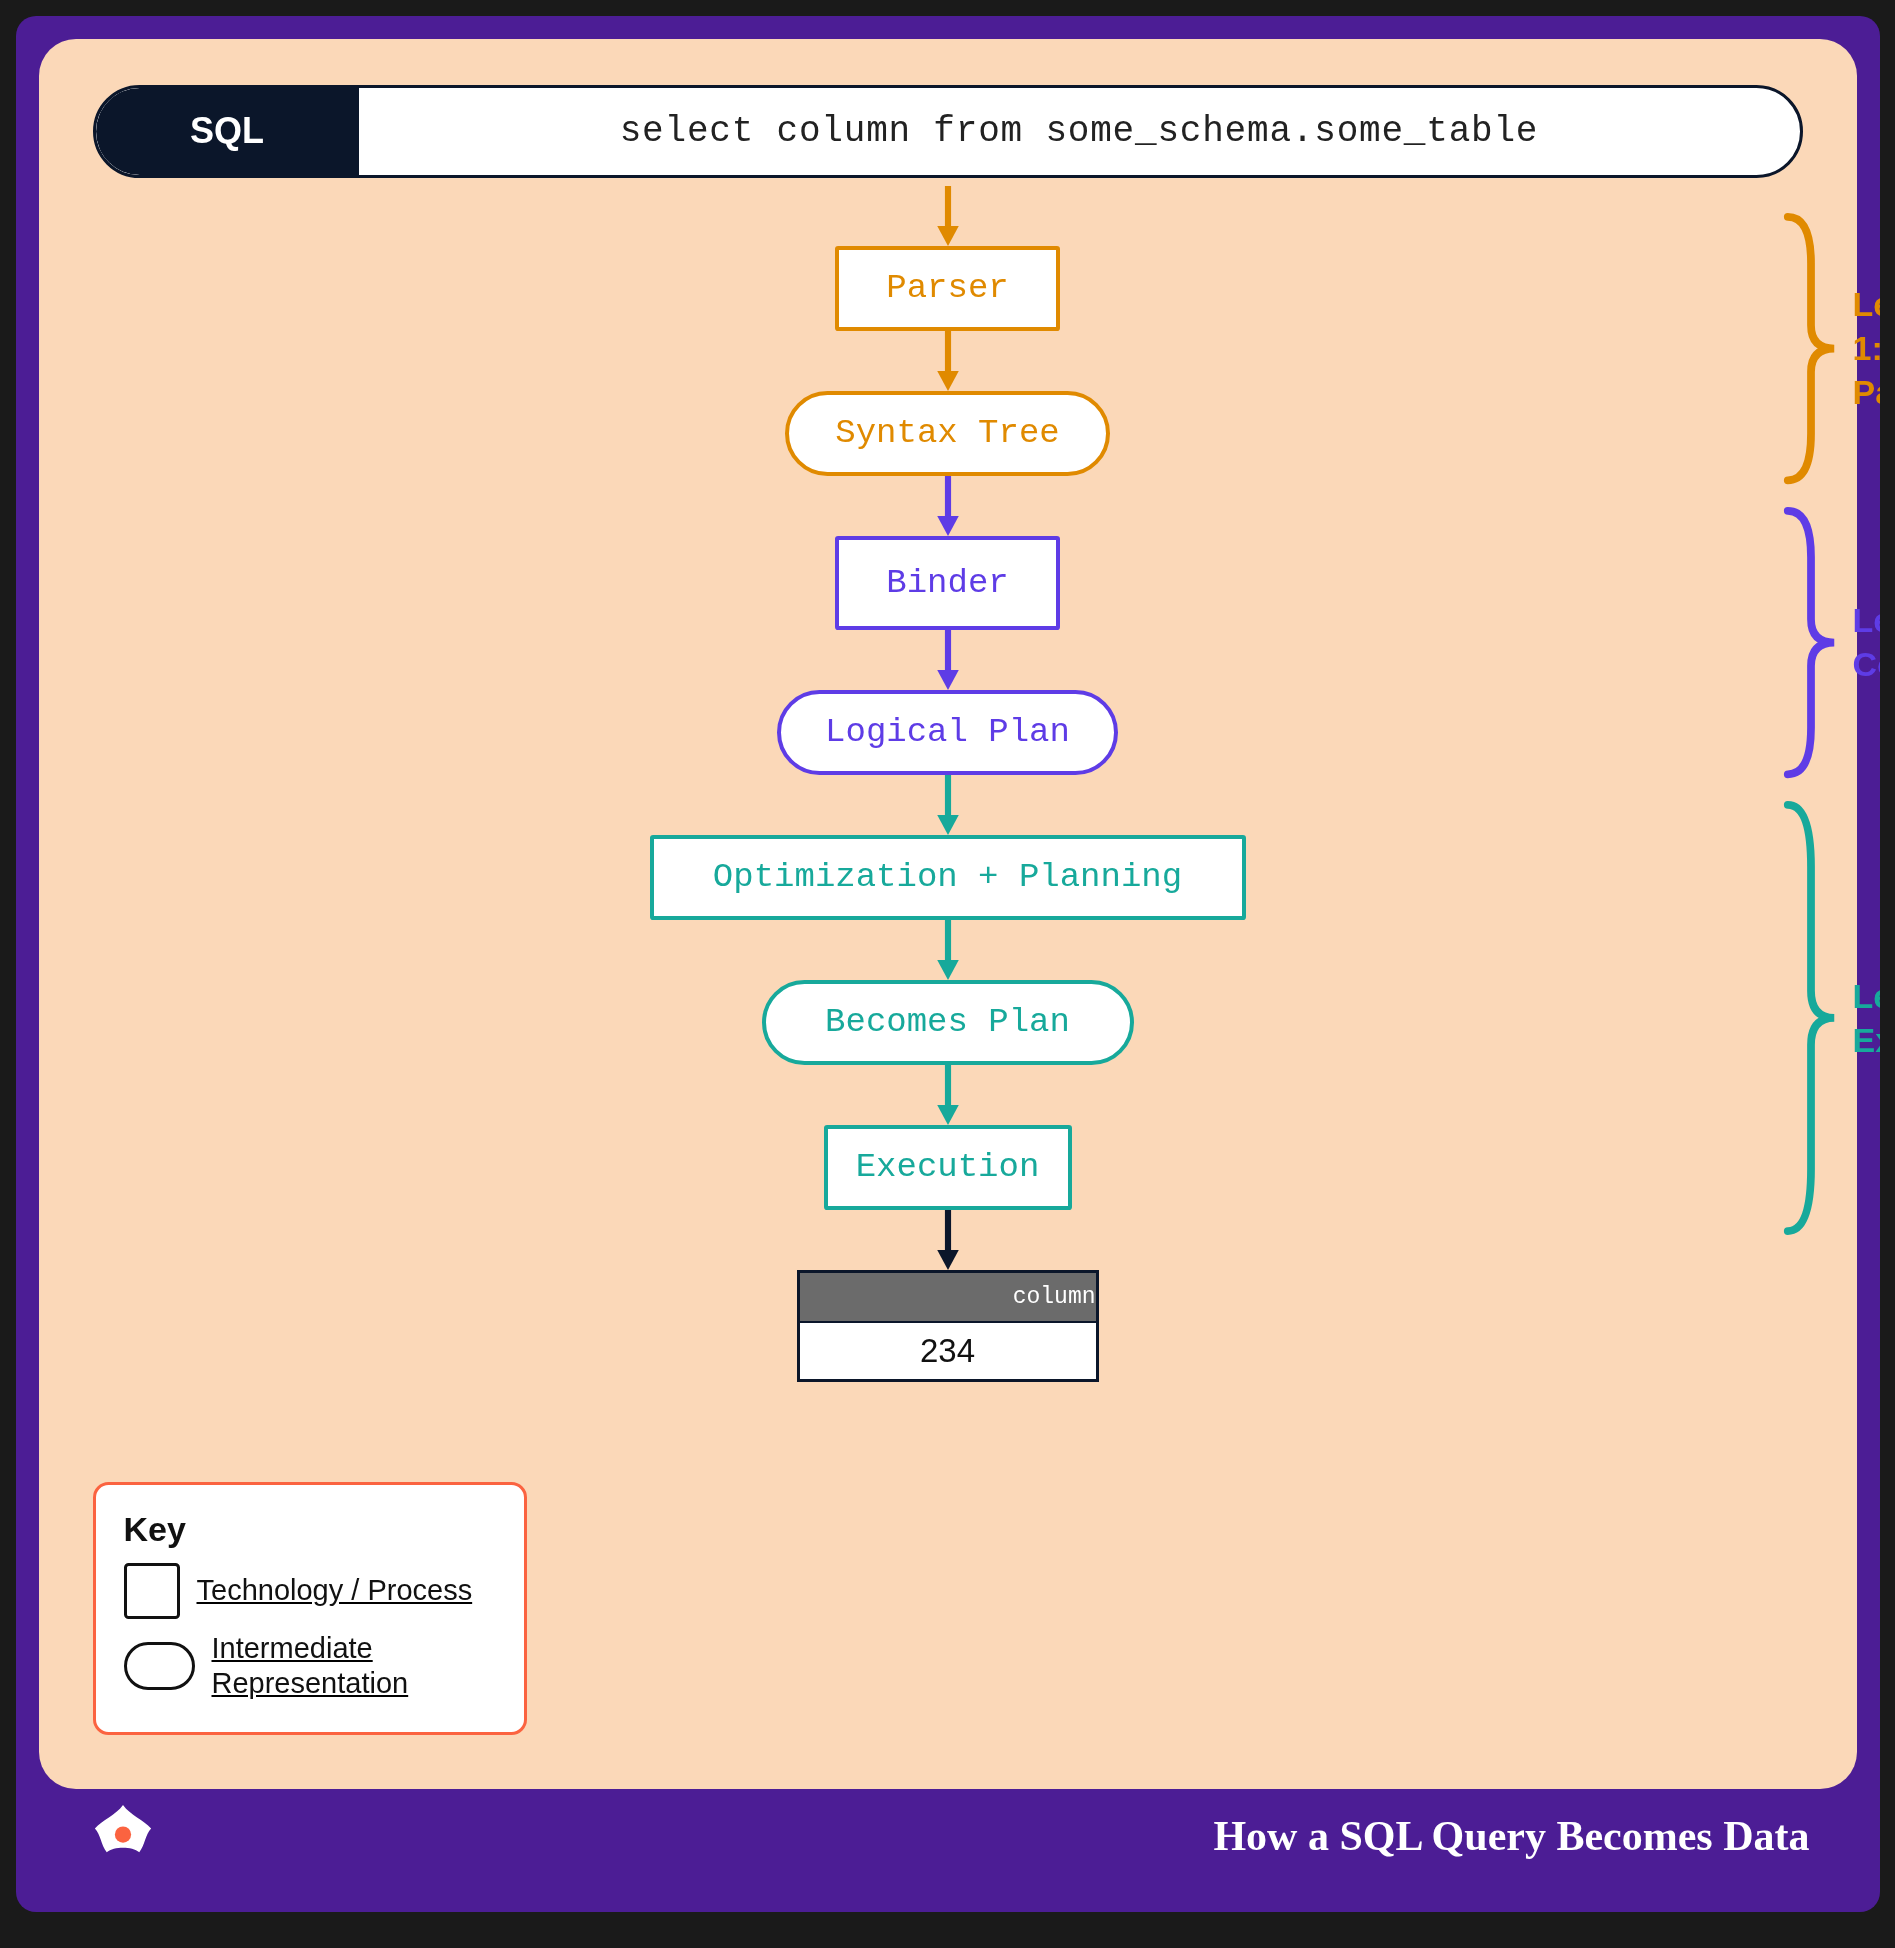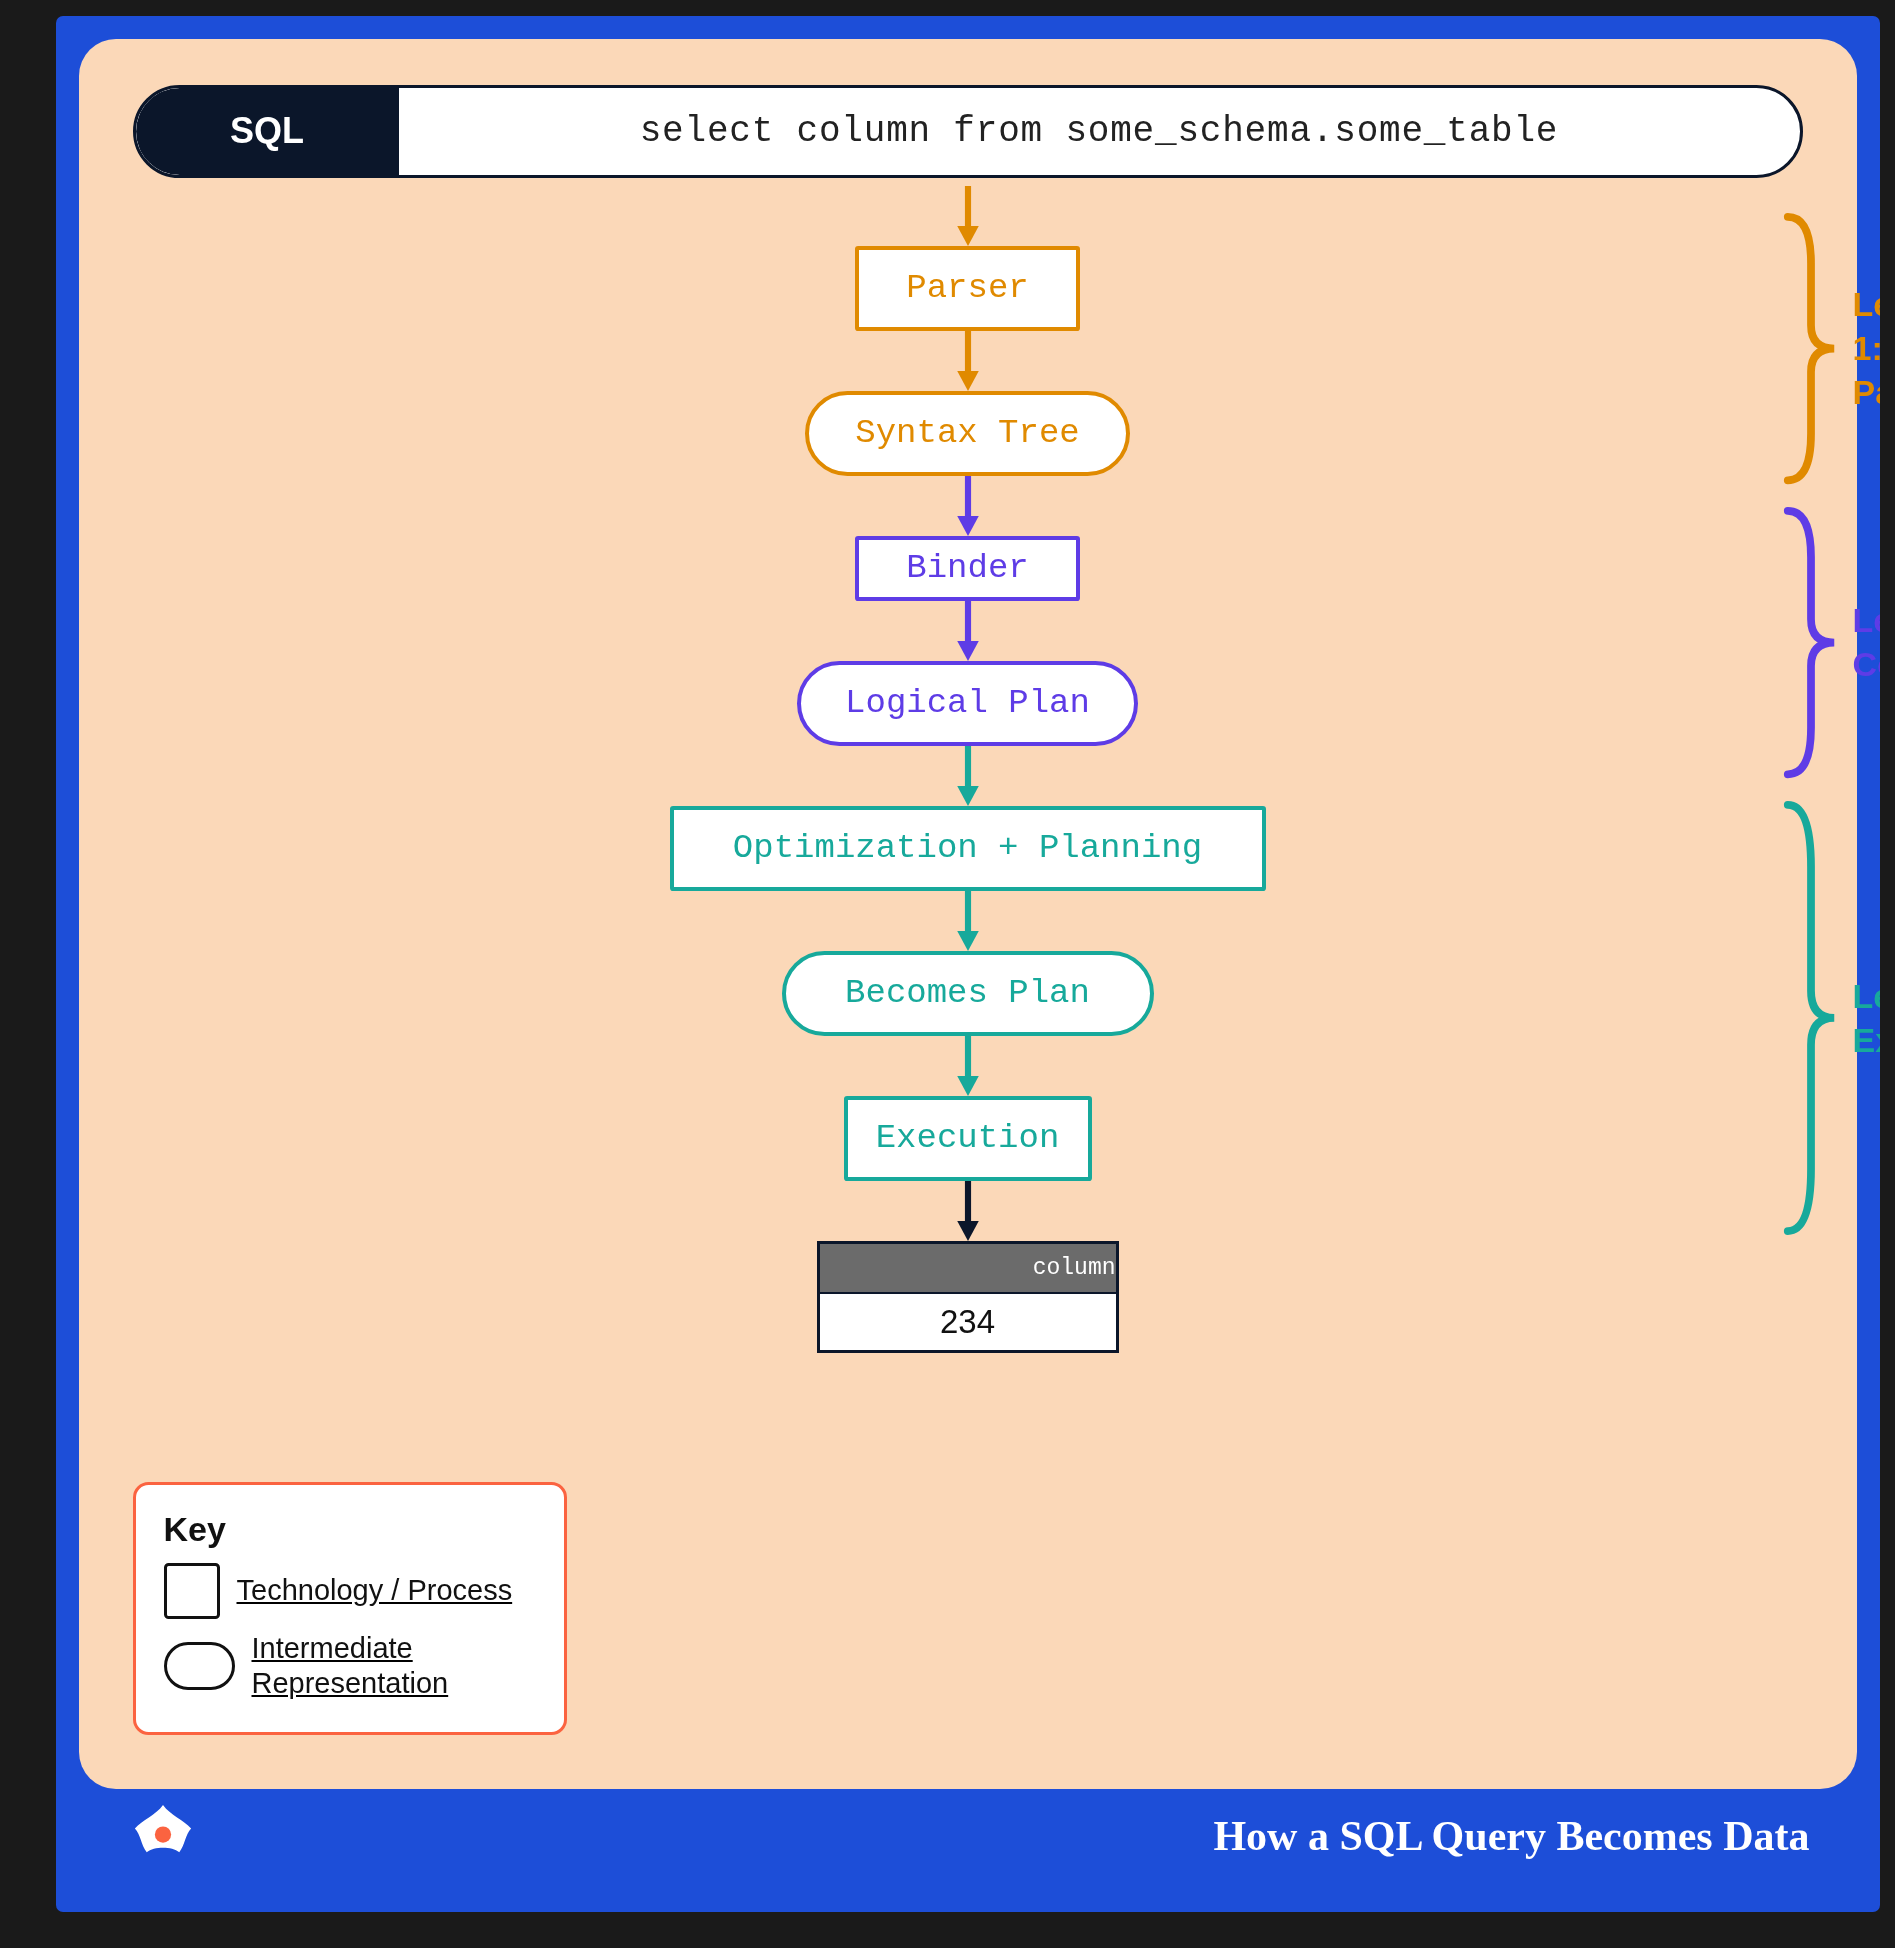--- a/index.html
+++ b/index.html
@@ -5,24 +5,23 @@
   * { box-sizing: border-box; margin: 0; padding: 0; }
   body {
     background: #1a1a1a;
     font-family: -apple-system, BlinkMacSystemFont, "Segoe UI", sans-serif;
     display: flex;
     justify-content: center;
     padding: 15.5px;
   }
   .card {
     width: 1896px;
-    background: #1d4ed8;
-    border-radius: 7px;
+    background: #4c1d95;
+    border-radius: 20px;
     overflow: hidden;
-    margin-left: 40px;
   }
   .inner {
     background: #FBD8B8;
     border-radius: 37px;
     margin: 23px;
     padding: 46px 54px 54px 54px;
     position: relative;
     height: 1750px;
   }
   .sqlbar {
@@ -74,21 +73,21 @@
     border-width: 4.6px;
     border-style: solid;
   }
   .rect { border-radius: 3.1px; }
   .pill { border-radius: 774px; }
   .orange { border-color: #E08A00; color: #E08A00; }
   .purple { border-color: #5E3CE6; color: #5E3CE6; }
   .teal   { border-color: #17A99B; color: #17A99B; }
   .n1 { width: 225px; height: 85px; }
   .n2 { width: 325px; height: 85px; }
-  .n3 { width: 225px; height: 65px; }
+  .n3 { width: 225px; height: 94px; }
   .n4 { width: 341px; height: 85px; }
   .n5 { width: 596px; height: 85px; }
   .n6 { width: 372px; height: 85px; }
   .n7 { width: 248px; height: 85px; }
   .arrow {
     height: 60px;
     display: flex;
     align-items: center;
     justify-content: center;
   }

